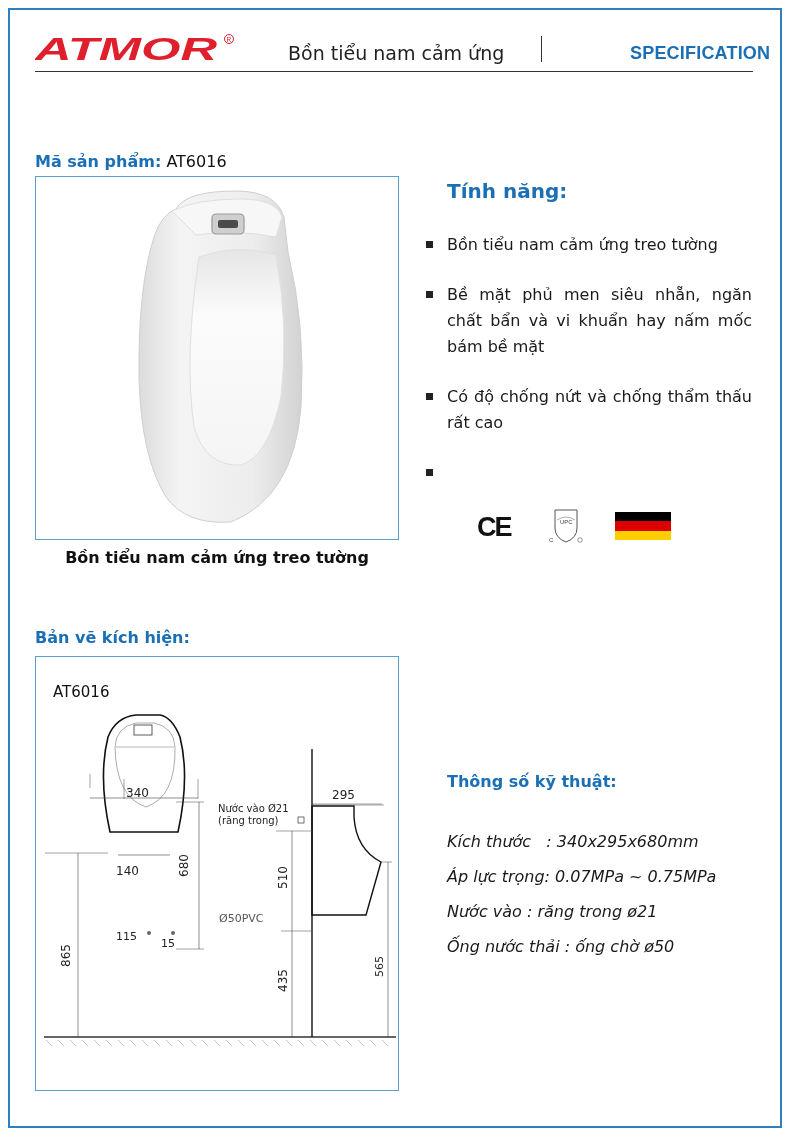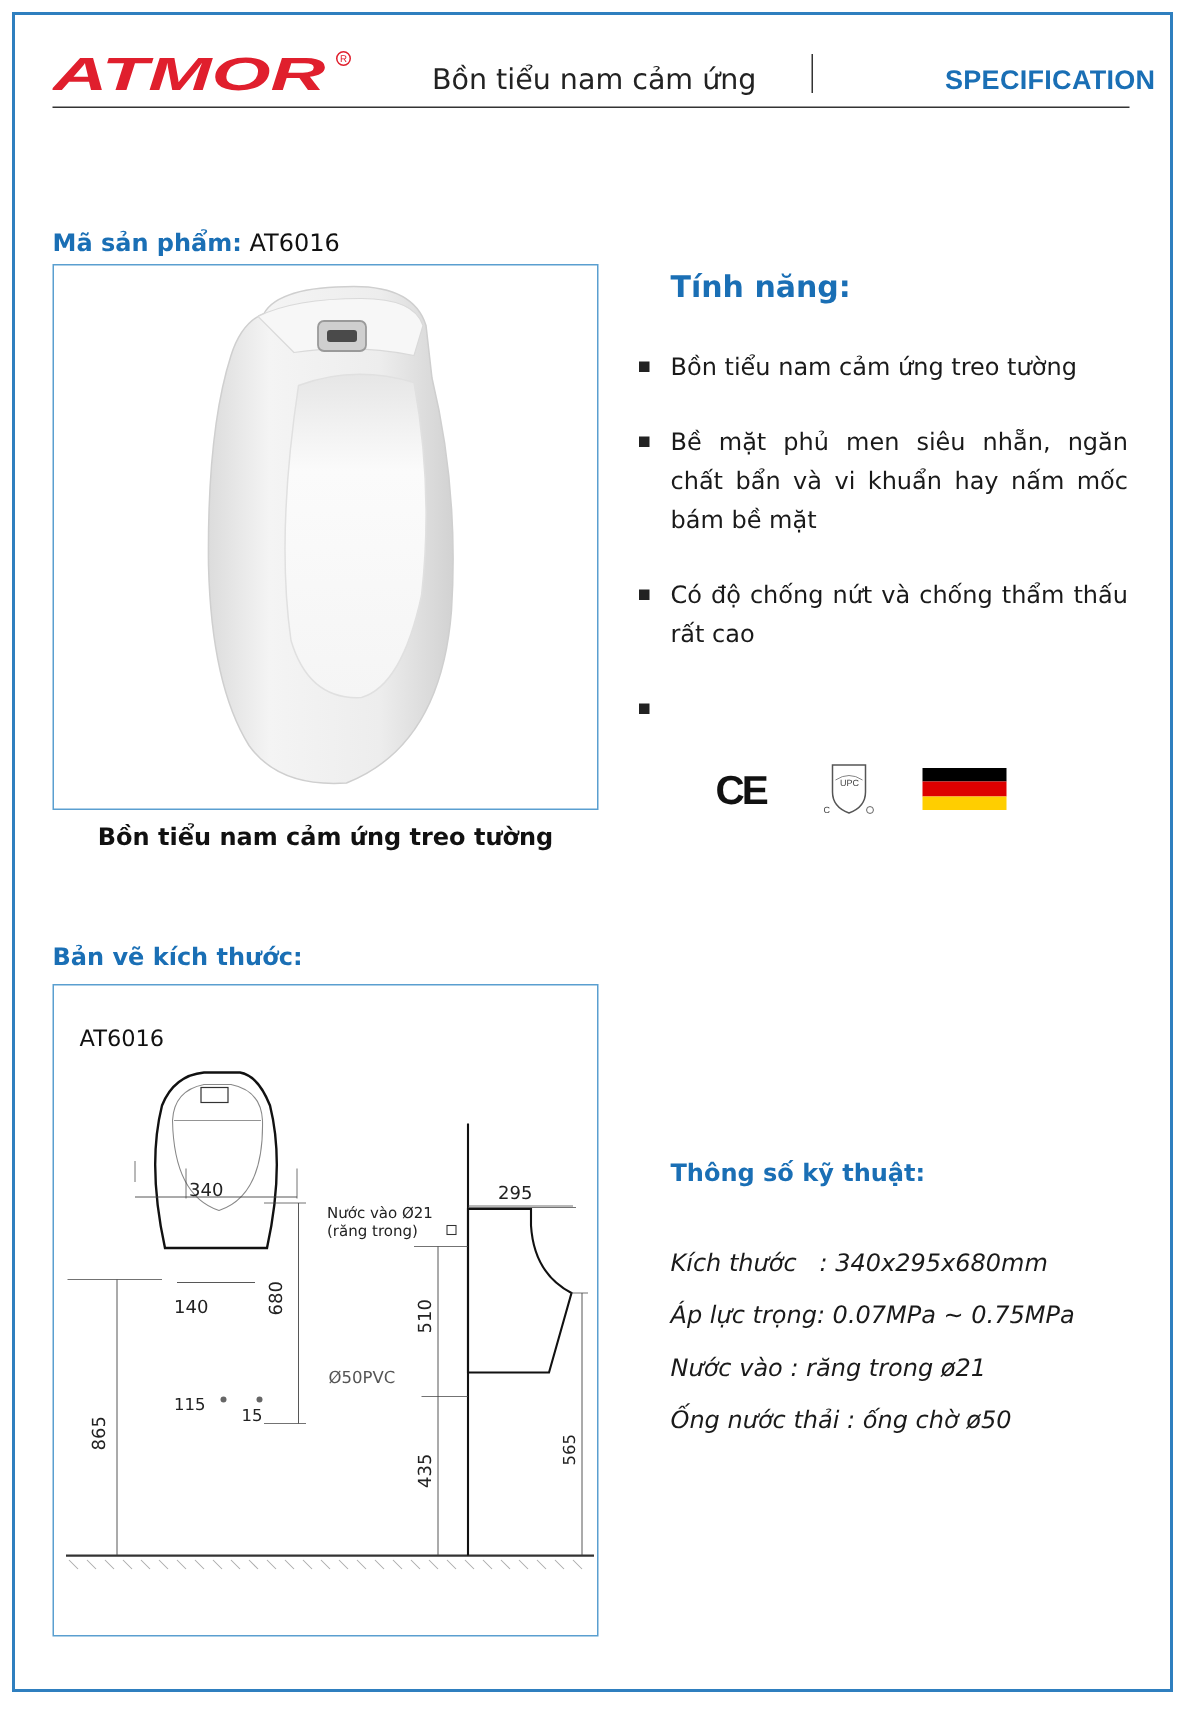--- a/index.html
+++ b/index.html
@@ -93,21 +93,21 @@
     <text x="0" y="34" font-size="6" font-family="Liberation Sans, sans-serif" fill="#444">C</text>
     <circle cx="31" cy="32" r="2.3" fill="none" stroke="#555" stroke-width="0.6"></circle>
   </svg>
   <div class="flag">
     <div style="background:#000000"></div>
     <div style="background:#dd0000"></div>
     <div style="background:#ffce00"></div>
   </div>
 </div>
 
-<div class="drawing-title blue-label">Bản vẽ kích thước:</div>
+<div class="drawing-title blue-label">Bản vẽ kích hiện:</div>
 <div class="drawing-box">
   <div class="drawing-code">AT6016</div>
   <svg class="drawing-svg" width="362" height="433" viewBox="0 0 362 433" font-family="DejaVu Sans, sans-serif" fill="none" stroke="#222">
 
     <line x1="8" y1="380" x2="360" y2="380" stroke="#333" stroke-width="1.5"></line>
     <g stroke="#aaa" stroke-width="0.7">
       <line x1="10" y1="383" x2="16" y2="389"></line>
         <line x1="22" y1="383" x2="28" y2="389"></line>
         <line x1="34" y1="383" x2="40" y2="389"></line>
         <line x1="46" y1="383" x2="52" y2="389"></line>

